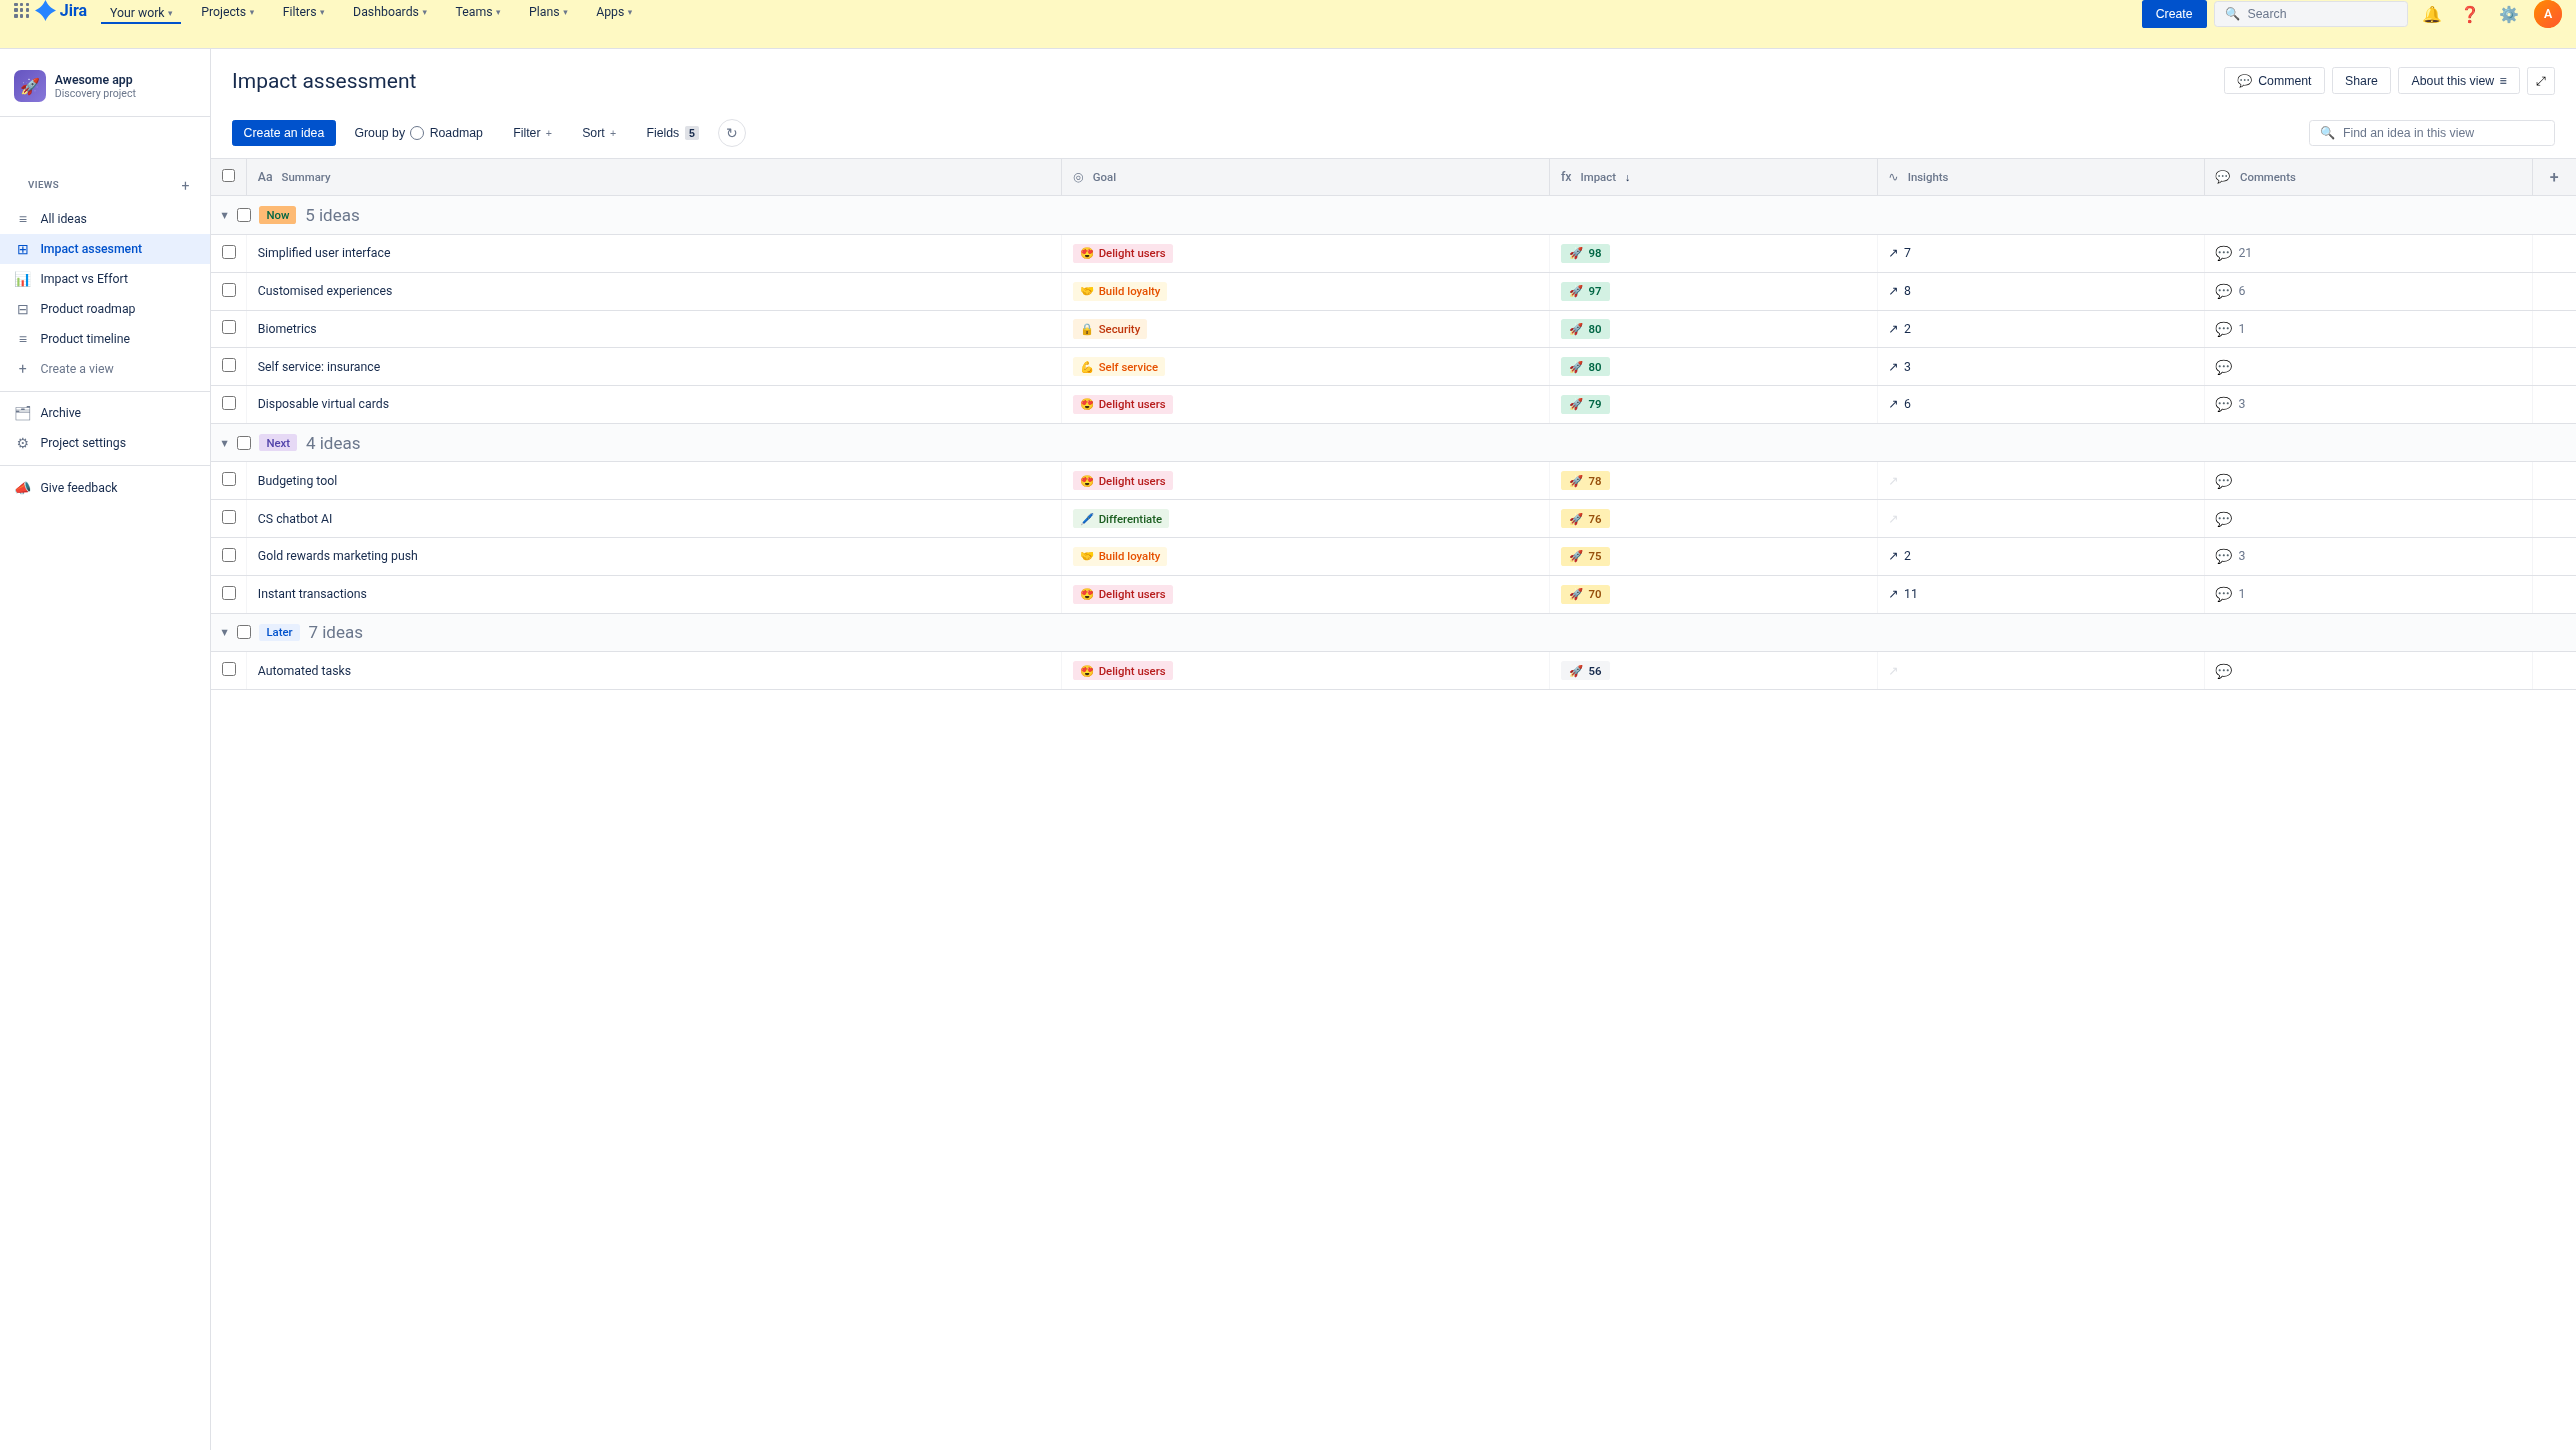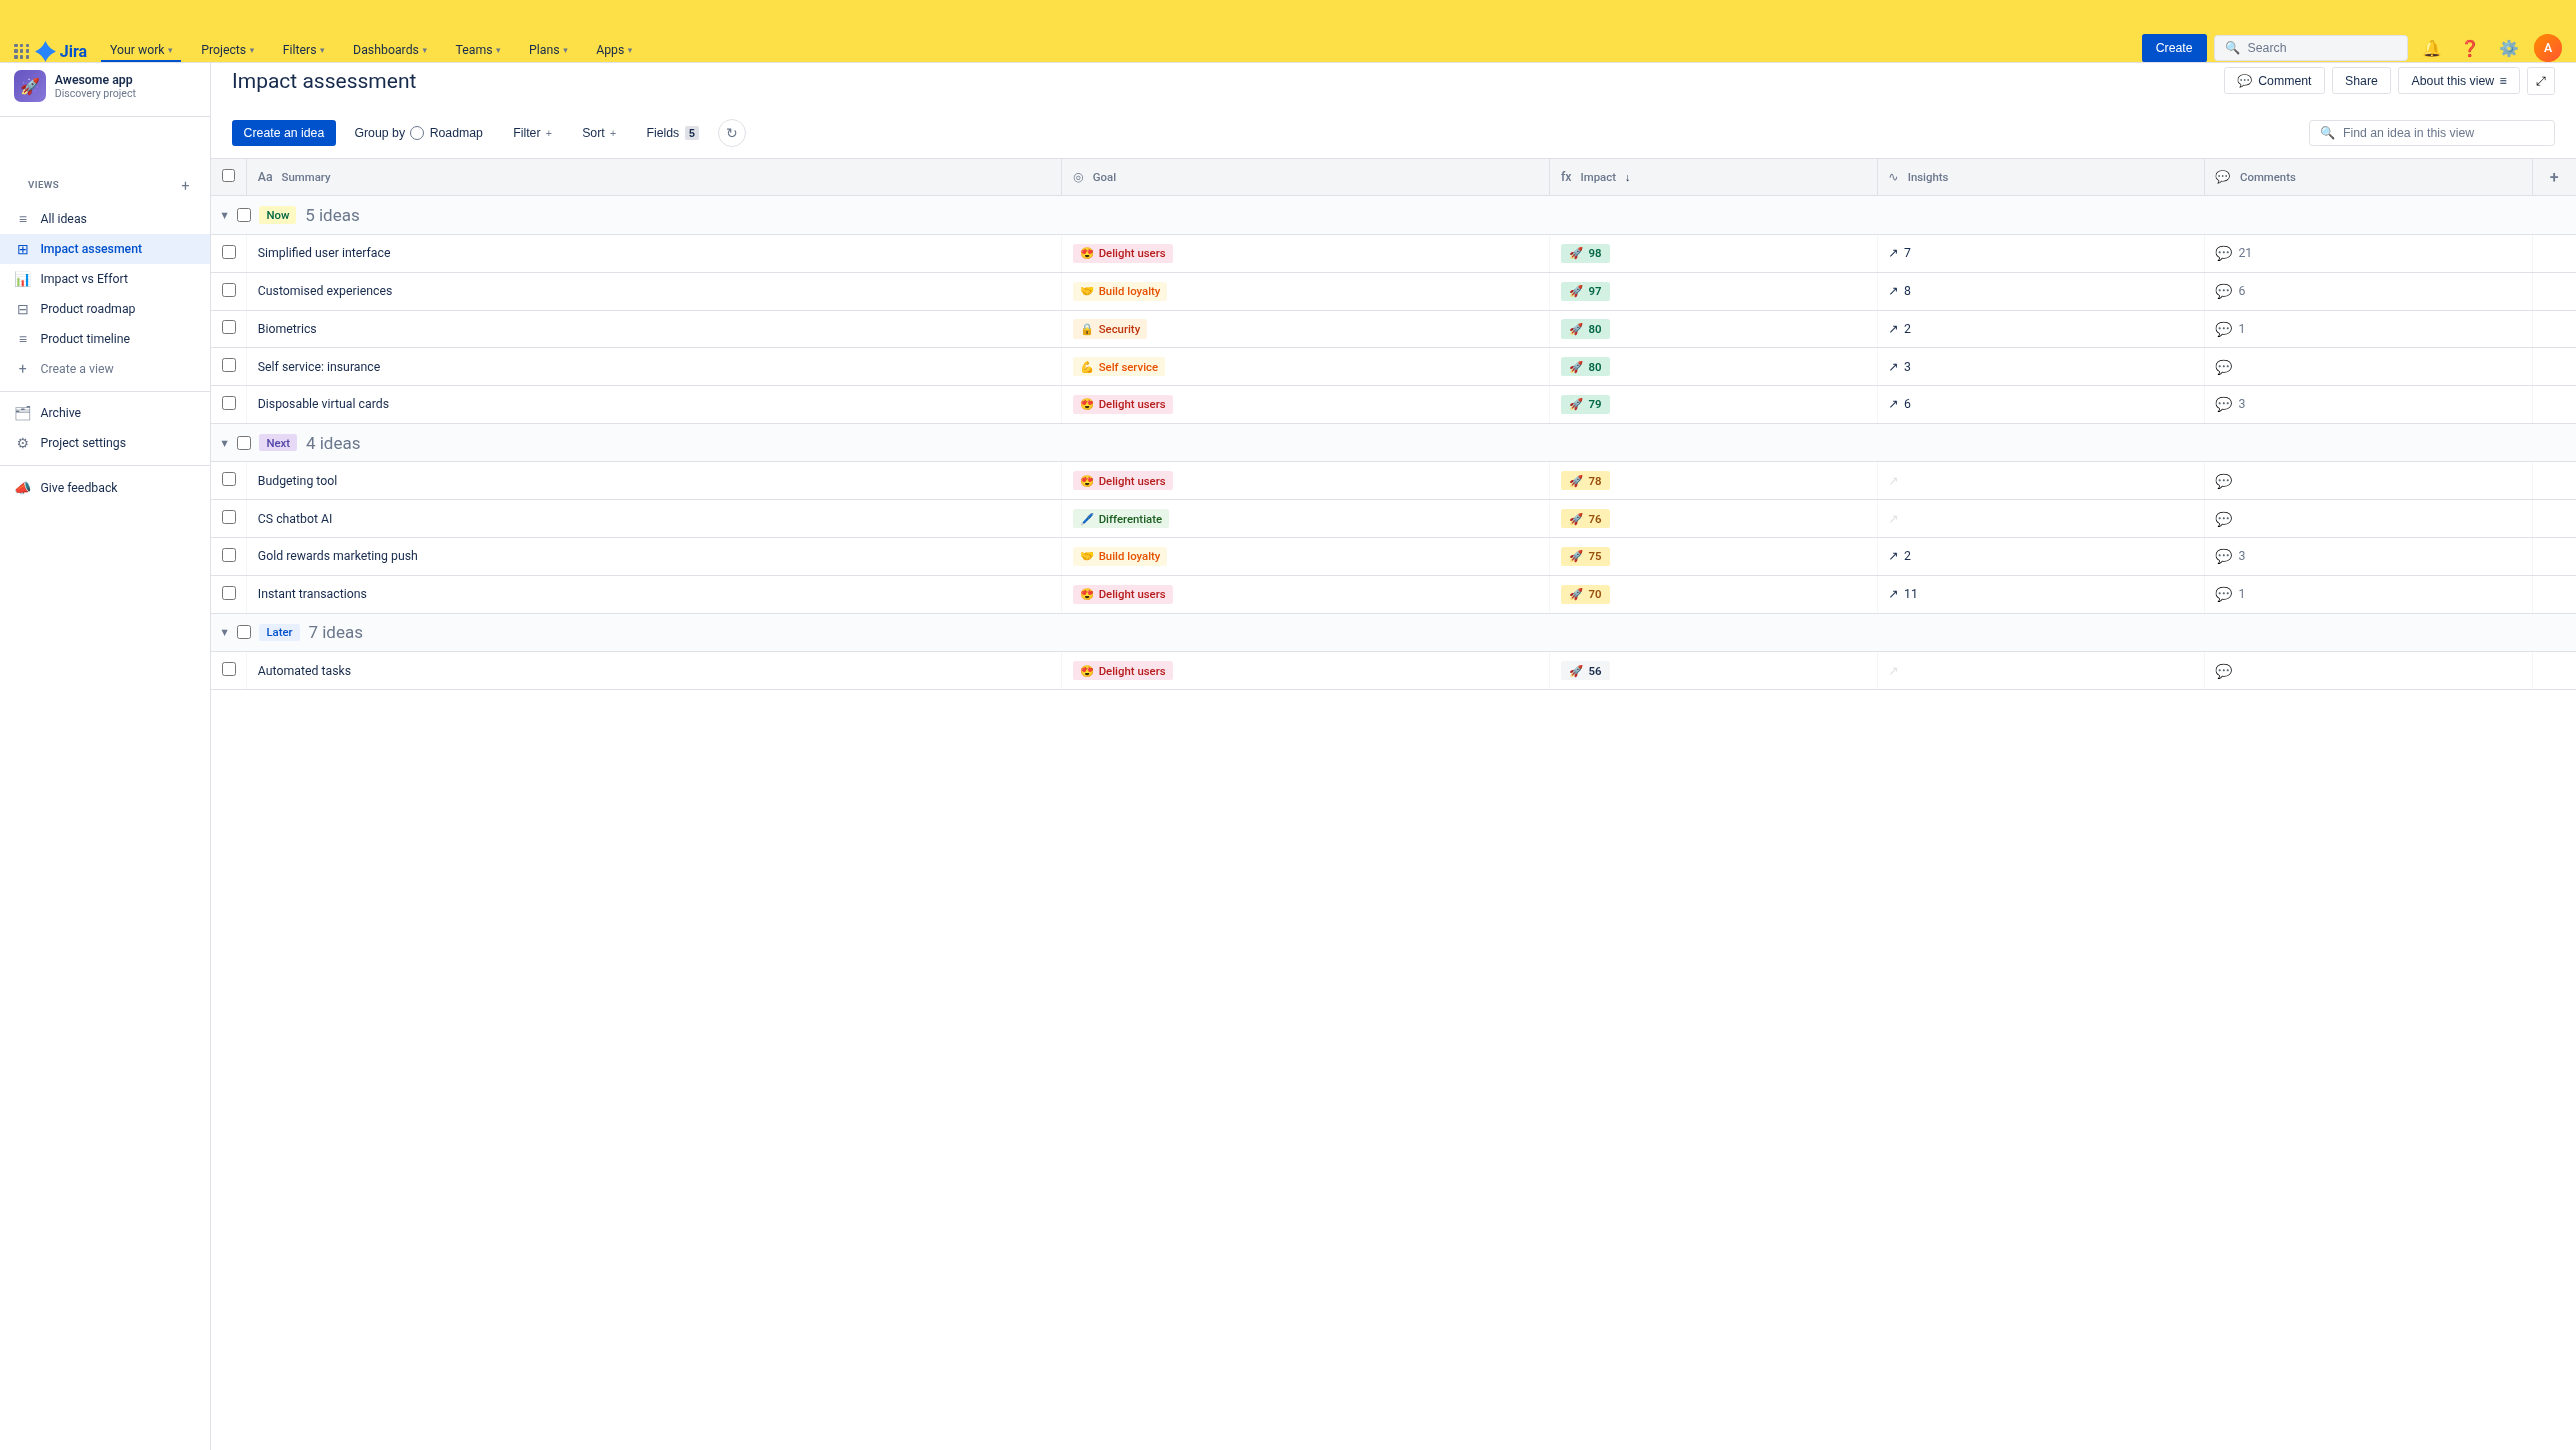--- a/index.html
+++ b/index.html
@@ -1,24 +1,24 @@
 <!DOCTYPE html>
 <html style="font-size:14px"><head>
   <meta charset="utf-8">
   <style>
     * { box-sizing: border-box; margin: 0; padding: 0; }
     body { font-family: -apple-system, BlinkMacSystemFont, 'Segoe UI', Roboto, sans-serif; font-size: 12.3px; color: #172b4d; background: #f4f5f7; height: 100vh; overflow: hidden; }
 
     
     .topnav {
-      background: #fde047;
+      background: #fef9c3;
       border-bottom: 0.9px solid #dfe1e6;
-      height: 63px;
+      height: 49px;
       display: flex;
-      align-items: flex-end;
+      align-items: flex-start;
       padding: 0 14px;
       gap: 7px;
       position: fixed;
       top: 0; left: 0; right: 0;
       z-index: 100;
     }
     .topnav-logo { display: flex; align-items: center; gap: 5.3px; margin-right: 7px; }
     .topnav-logo .jira-logo { color: #0052cc; font-weight: 700; font-size: 17.6px; display: flex; align-items: center; gap: 3.5px; }
     .topnav-logo .grid-icon { display: grid; grid-template-columns: 1fr 1fr 1fr; gap: 1.8px; width: 16px; height: 16px; }
     .topnav-logo .grid-icon span { background: #6b778c; border-radius: 0.9px; width: 3.5px; height: 3.5px; }
@@ -86,21 +86,21 @@
     .th-inner { display: flex; align-items: center; gap: 9px; }
     .th-icon { font-size: 12.3px; color: #6b778c; }
     .sort-arrow { color: #172b4d; font-size: 10.6px; }
 
     
     .group-row td { padding: 8.8px 10.6px; background: #fafbfc; border-bottom: 0.9px solid #dfe1e6; }
     .group-header { display: flex; align-items: center; gap: 8.8px; }
     .group-chevron { cursor: pointer; color: #6b778c; font-size: 12.3px; }
     .group-checkbox { width: 14px; height: 14px; border: 1.8px solid #dfe1e6; border-radius: 2.6px; cursor: pointer; }
     .group-tag { padding: 1.8px 7px; border-radius: 2.6px; font-size: 11.4px; font-weight: 500; }
-    .tag-now { background: #fef9c3; color: #006644; }
+    .tag-now { background: #fdba74; color: #006644; }
     .tag-next { background: #e6d9f5; color: #5243aa; }
     .tag-later { background: #e8f0fe; color: #0052cc; }
     .group-count { font-size: 17px; color: #6b778c; }
 
     
     .data-row td { padding: 8.8px 10.6px; border-bottom: 0.9px solid #dfe1e6; border-right: 0.9px solid #f4f5f7; vertical-align: middle; }
     .data-row td:last-child { border-right: none; }
     .row-checkbox { width: 14px; height: 14px; border: 1.8px solid #dfe1e6; border-radius: 2.6px; cursor: pointer; }
     .row-summary { font-size: 12.3px; color: #172b4d; cursor: pointer; }
     .goal-tag { display: inline-flex; align-items: center; gap: 4.4px; padding: 2.6px 7px; border-radius: 2.6px; font-size: 11.4px; font-weight: 500; }

